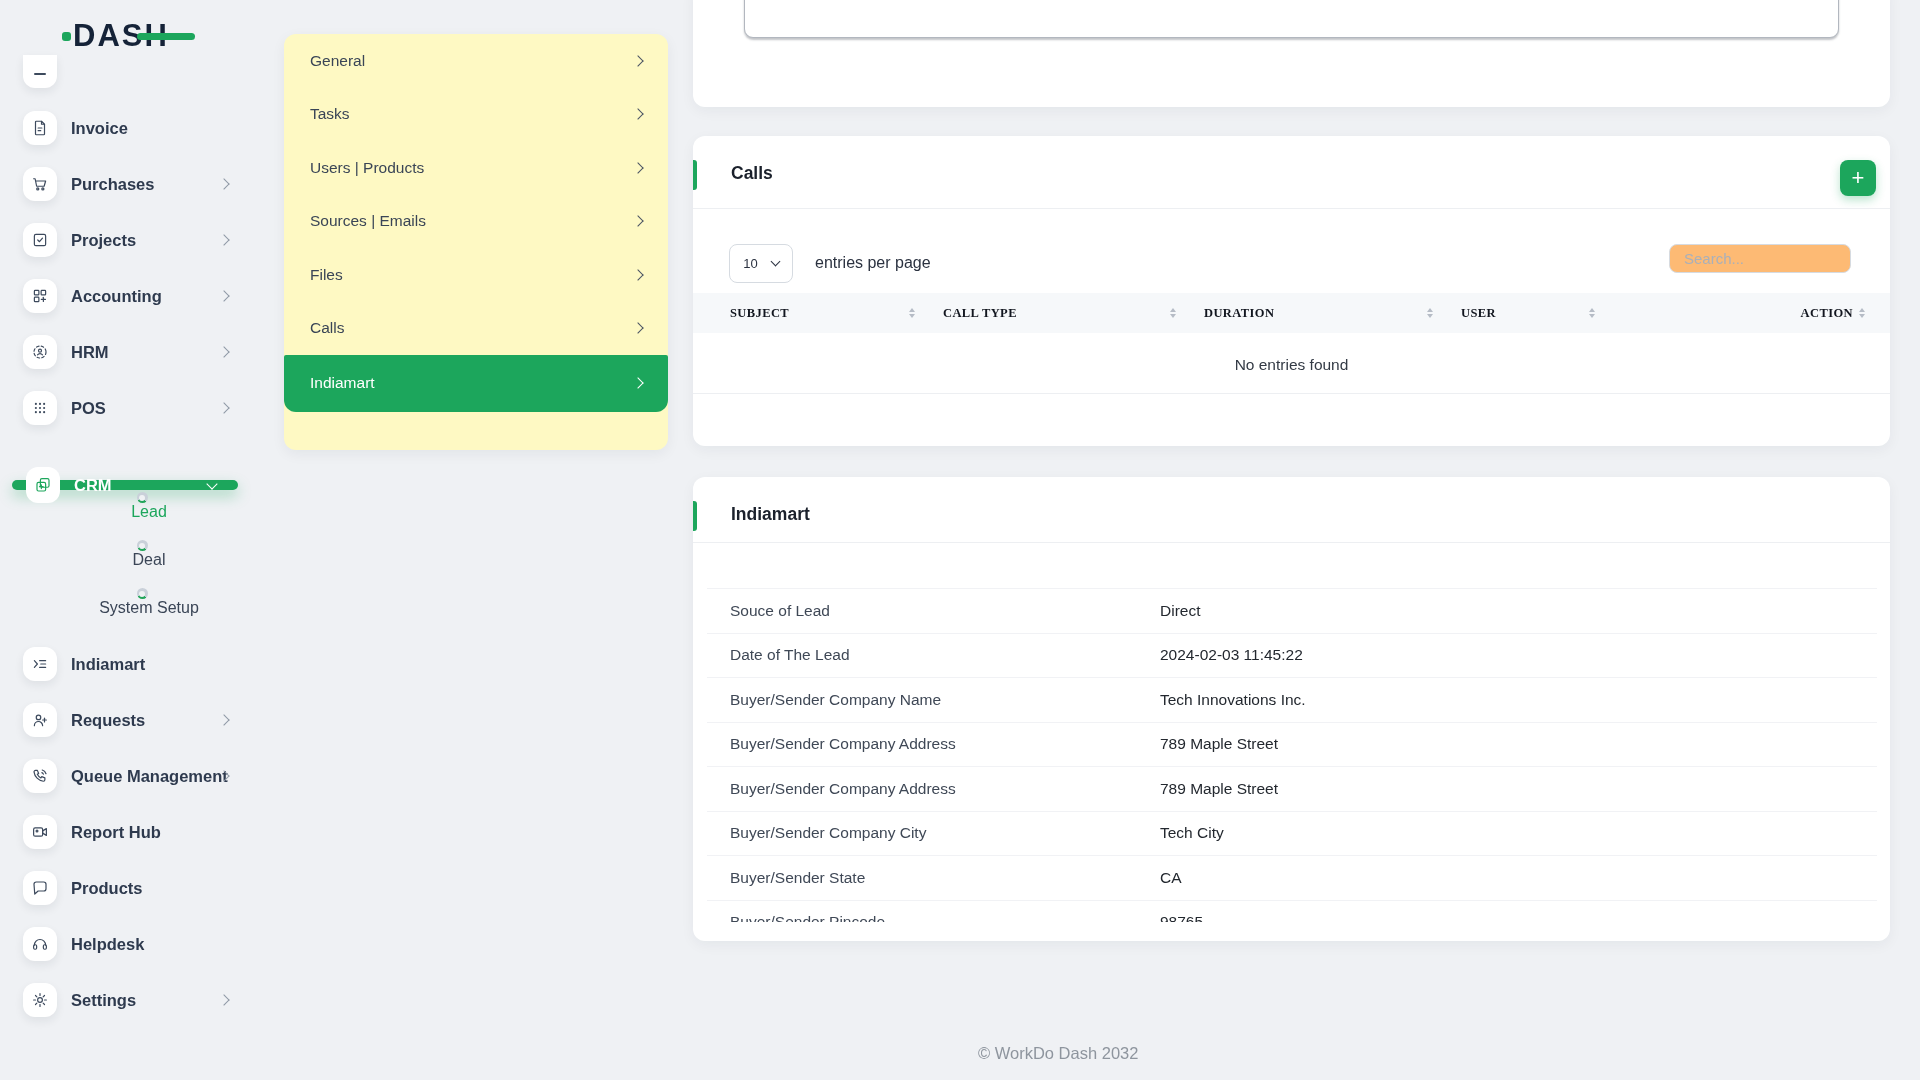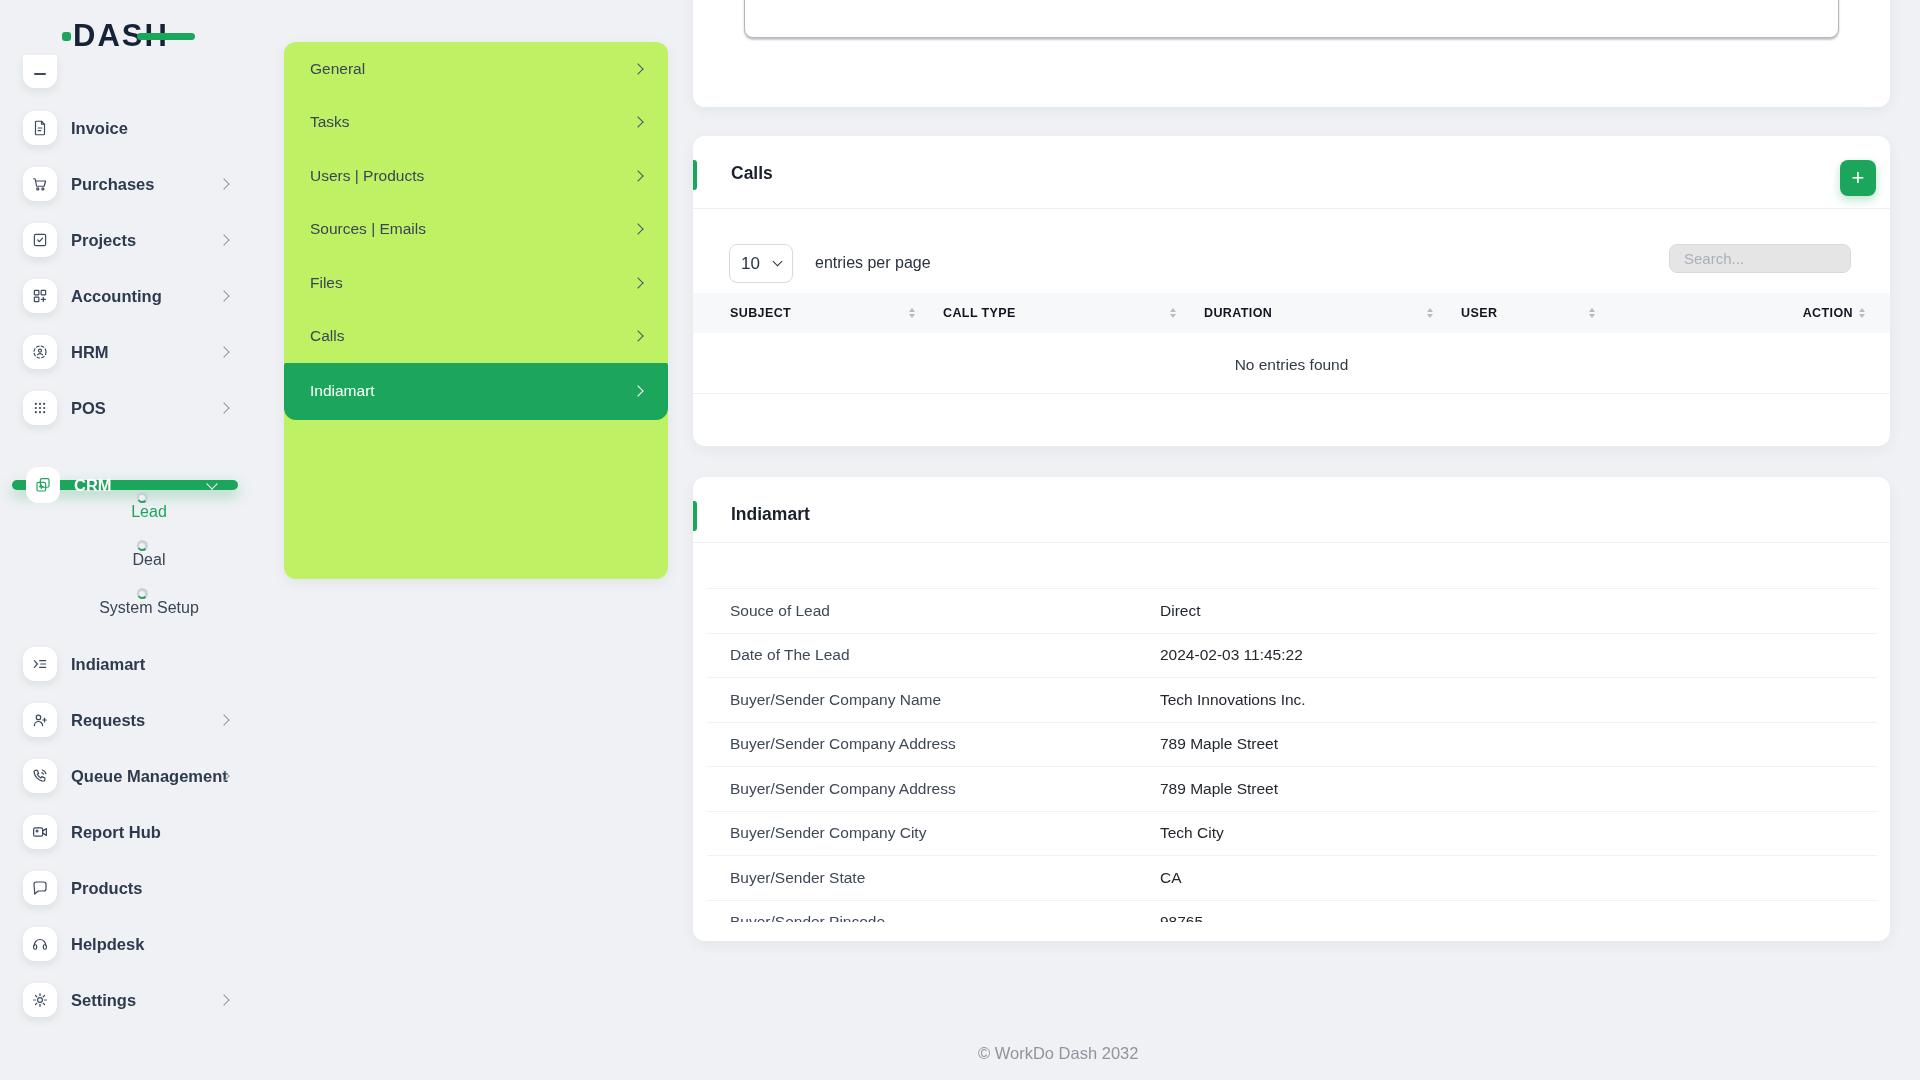--- a/index.html
+++ b/index.html
@@ -34,45 +34,45 @@
   .pill .nav-label { color:#ffffff; }
   .pill .chev { position:absolute; right:22px; border-color:#ffffff; transform:rotate(45deg); margin-top:-3px; }
   
   .sub-item { height:48px; display:flex; align-items:center; padding-left:24px; position:relative; cursor:pointer;flex-direction:column; }
   .bullet { width:11px; height:11px; border-radius:50%; background:conic-gradient(from 140deg, #22a55a 0 27%, #c9d0d9 27% 100%); position:relative; flex:0 0 11px; }
   .bullet::after { content:""; position:absolute; inset:2.5px; background:#eff1f4; border-radius:50%; }
   .sub-label { margin-left:14px; font-size:16px; color:#3a4556; }
   .sub-item.active .sub-label { color:#1ca65c; }
   .sub-item > .chev { position:absolute; right:42px; }
   
-  .panel { position:absolute; left:284px; top:42px; width:384px; height:537px; background:#bef264; border-radius:12px; box-shadow:0 4px 14px rgba(20,30,50,.06); display:flex; flex-direction:column; overflow:hidden; }
+  .panel { position:absolute; left:284px; top:34px; width:384px; height:416px; background:#fef9c3; border-radius:12px; box-shadow:0 4px 14px rgba(20,30,50,.06); display:flex; flex-direction:column; overflow:hidden; }
   .panel-item { height:53.5px; display:flex; align-items:center; padding:0 28px 0 26px; cursor:pointer; font-size:15.5px; color:#3a4556; position:relative; }
   .panel-item .chev { position:absolute; right:26px; border-color:#4a5463; }
   .panel-item.active { height:56.5px; background:#1ca65c; color:#ffffff; border-radius:2px 2px 12px 12px; }
   .panel-item.active .chev { border-color:#ffffff; }
   
   .main { position:absolute; left:693px; top:0; width:1197px; height:1080px; }
   .card { position:absolute; left:0; width:1197px; background:#ffffff; border-radius:12px; box-shadow:0 4px 14px rgba(20,30,50,.05); }
   .card-top { top:-20px; height:127px; }
   .cut-box { position:absolute; left:51px; right:51px; top:-30px; height:88px; border:1px solid #b2b7bf; border-radius:9px; box-shadow:0 2px 2px rgba(120,125,132,.45); background:#ffffff; }
   .card-calls { top:136px; height:310px; }
   .card-india { top:477px; height:464px; overflow:hidden; }
   .accent { position:absolute; left:0; top:24px; width:4px; height:30px; background:#1ca65c; border-radius:0 3px 3px 0; }
   .card-title { position:absolute; left:38px; top:27px; font-size:17.5px; font-weight:700; color:#1b212c; }
   .hdr-divider { position:absolute; left:0; right:0; top:72px; height:1px; background:#edeff2; }
   .add-btn { position:absolute; right:14px; top:24px; width:36px; height:36px; background:#1ca65c; border-radius:8px; color:#fff; font-size:22px; font-weight:400; display:flex; align-items:center; justify-content:center; cursor:pointer; box-shadow:0 4px 10px rgba(28,166,92,.3); }
   
-  .pp-select { position:absolute; left:36px; top:108px; width:64px; height:39px; border:1px solid #d6dbe1; border-radius:8px; background:#fff; display:flex; align-items:center; justify-content:center; gap:14px; cursor:pointer; font-size:17px; color:#2b3240; }
+  .pp-select { position:absolute; left:36px; top:108px; width:64px; height:39px; border:1px solid #d6dbe1; border-radius:8px; background:#fff; display:flex; align-items:center; justify-content:center; gap:14px; cursor:pointer; font-size:13px; color:#2b3240; }
   .pp-select .chev { border-color:#2b3240; transform:rotate(45deg); margin-top:-4px; width:7px; height:7px; }
   .pp-label { position:absolute; left:122px; top:118px; font-size:16px; color:#2b3240; }
-  .search-input { position:absolute; right:39px; top:108px; width:182px; height:29px; border:1px solid #d6dbe1; border-radius:8px; padding:0 14px; font-size:15px; color:#2b3240; font-family:"Liberation Sans",sans-serif; outline:none; background:#e5e5e5; }
+  .search-input { position:absolute; right:39px; top:108px; width:182px; height:29px; border:1px solid #d6dbe1; border-radius:8px; padding:0 14px; font-size:15px; color:#2b3240; font-family:"Liberation Sans",sans-serif; outline:none; background:#fdba74; }
   .search-input::placeholder { color:#a9b0ba; }
   
   .thead { position:absolute; left:0; right:0; top:157px; height:40px; background:#f6f8fa; display:flex; align-items:center; padding:0 25px 0 37px; }
-  .th { display:flex; align-items:center; justify-content:space-between; padding-right:28px; }
+  .th { display:flex; align-items:center; justify-content:space-between; padding-right:28px;font-family:Liberation Serif, serif; }
   .th-label { font-size:12.5px; font-weight:700; letter-spacing:.4px; color:#12161f; }
   .c1{width:213px;} .c2{width:261px;} .c3{width:257px;} .c4{width:162px;}
   .c5{flex:1; justify-content:flex-end; padding-right:0; gap:6px;}
   .sort { display:inline-flex; flex-direction:column; gap:2.5px; }
   .sort i { width:0; height:0; border-left:3.8px solid transparent; border-right:3.8px solid transparent; }
   .sort .up { border-bottom:4.6px solid #b6bcc6; }
   .sort .down { border-top:4.6px solid #b6bcc6; }
   .empty-row { position:absolute; left:0; right:0; top:220px; text-align:center; font-size:15.5px; color:#333a45; }
   .tbl-divider { position:absolute; left:0; right:0; top:257px; height:1px; background:#edeff2; }
   

